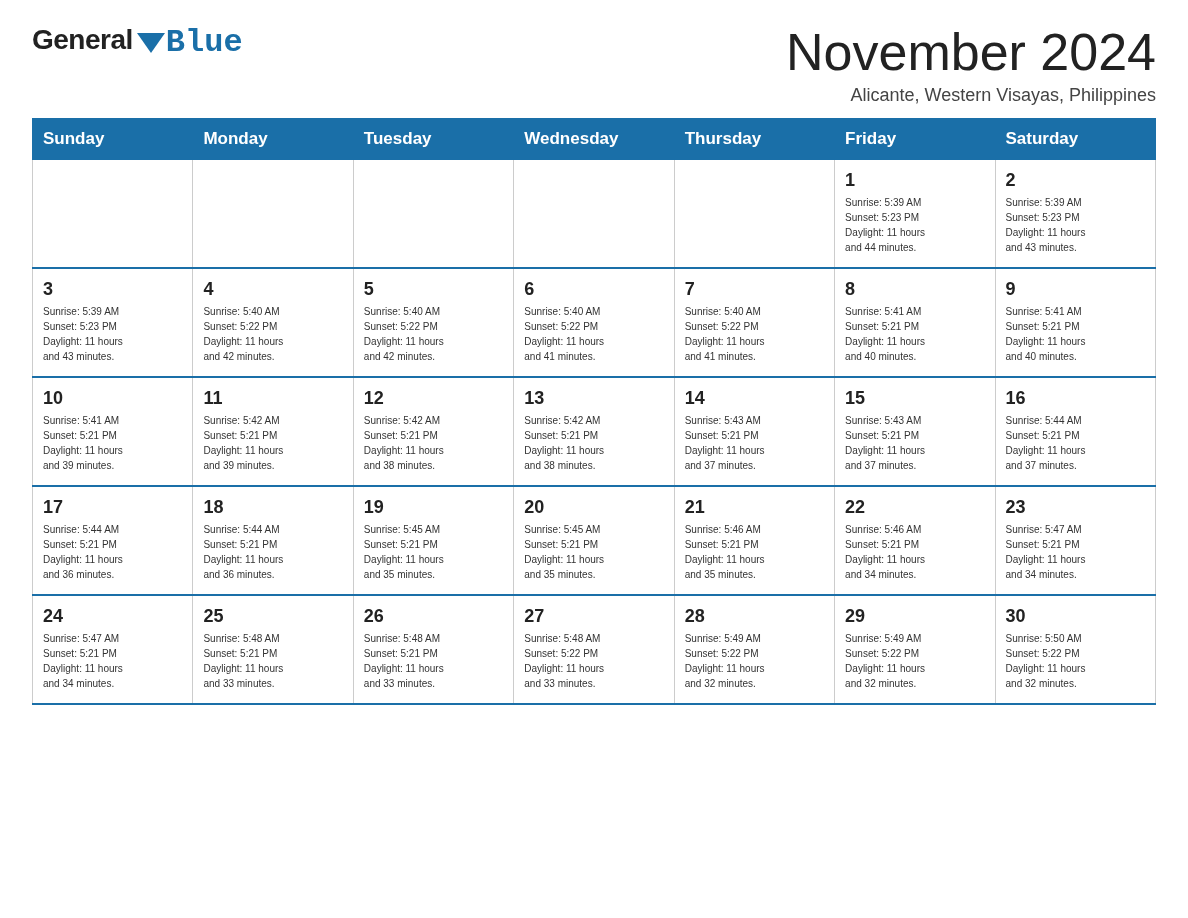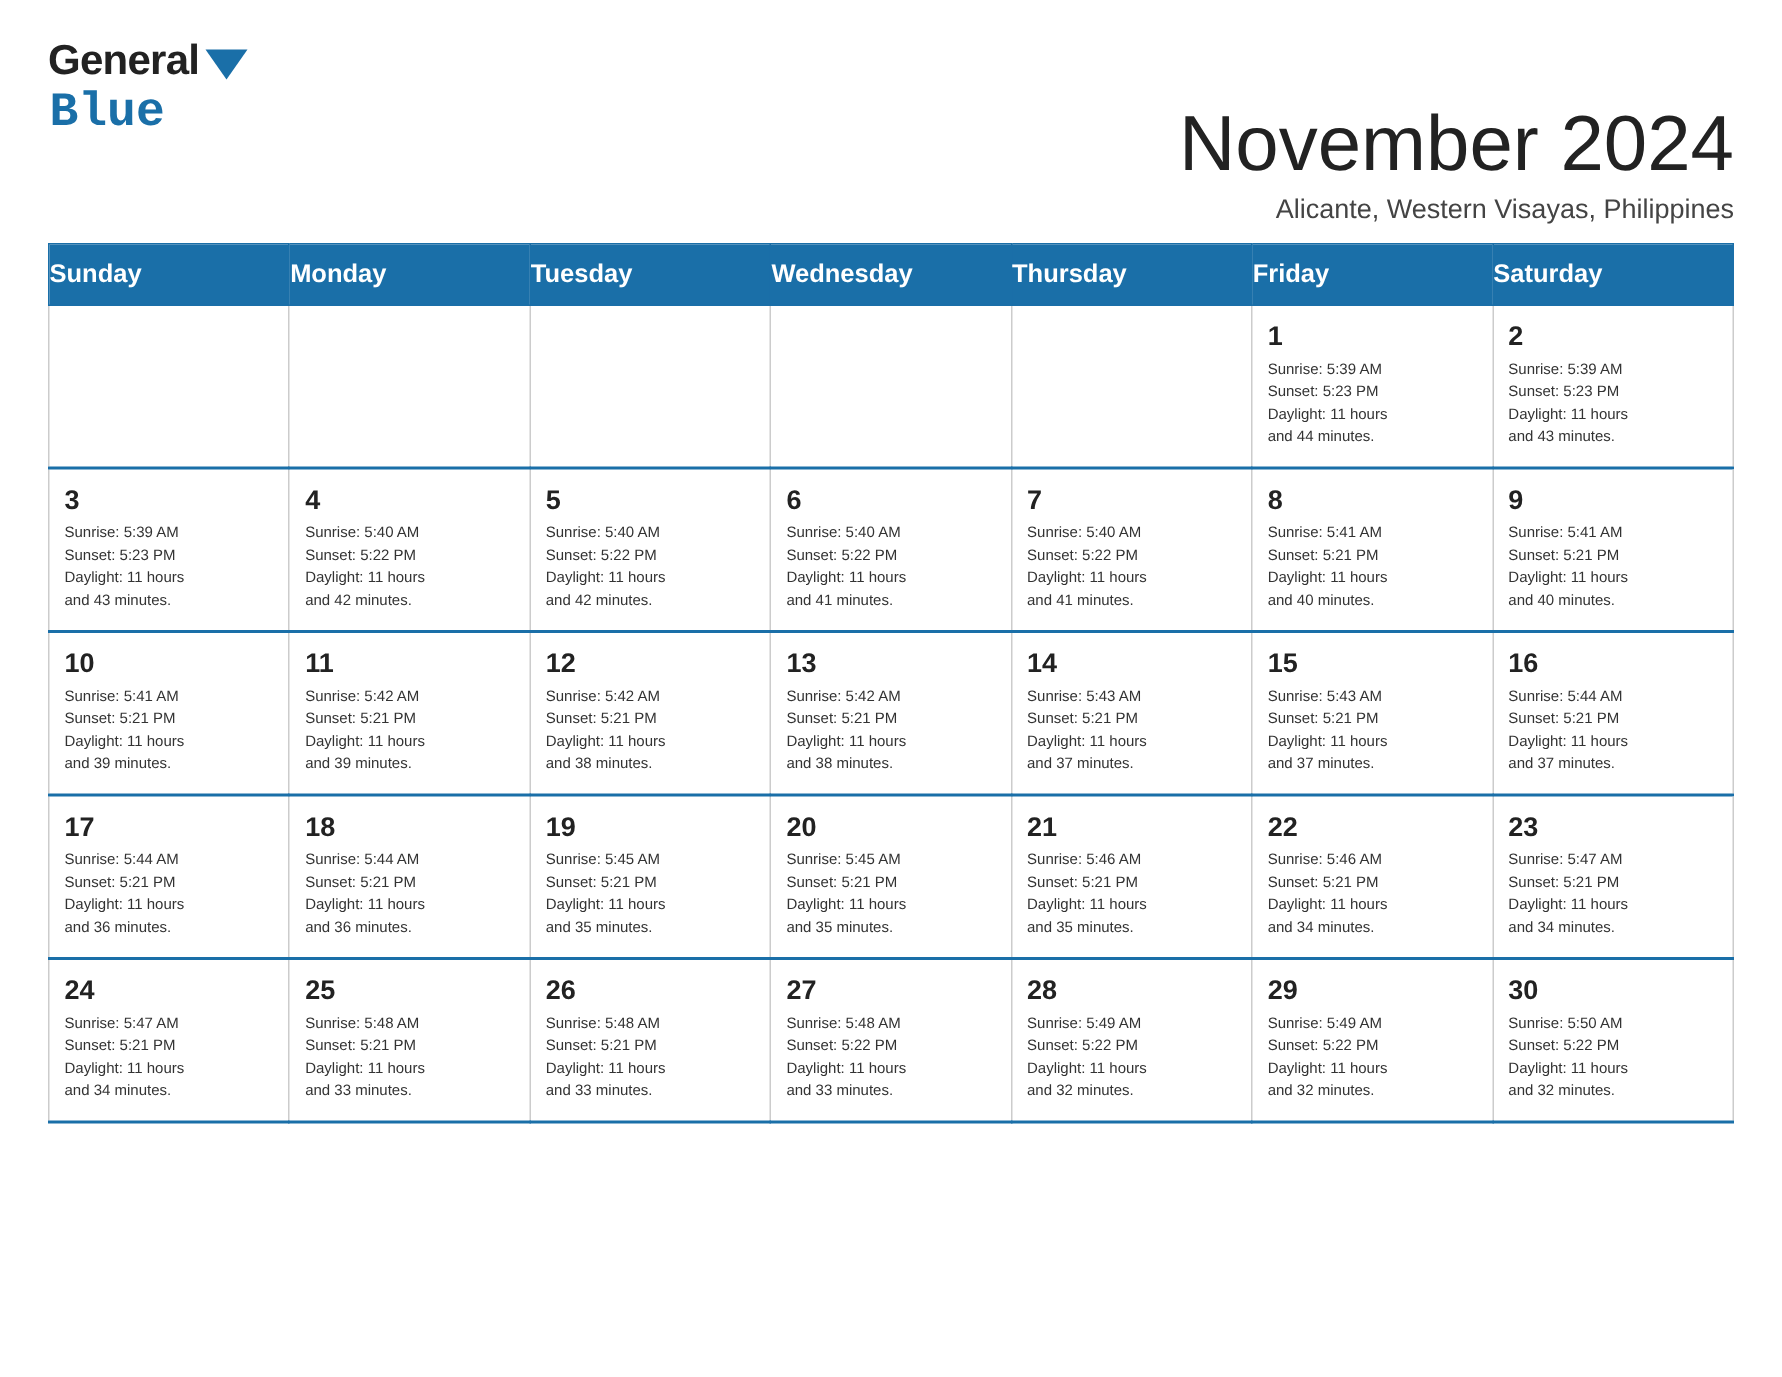--- a/index.html
+++ b/index.html
@@ -12,21 +12,21 @@
       min-height: 918px;
     }
     .header-row {
       display: flex;
       justify-content: space-between;
       align-items: flex-start;
       margin-bottom: 8px;
     }
     .logo {
       display: flex;
-      flex-direction: column;
+      flex-direction: row;
       align-items: flex-start;
     }
     .logo-top {
       display: flex;
       align-items: center;
     }
     .logo-general {
       font-size: 28px;
       font-weight: bold;
       color: #222;
@@ -43,21 +43,20 @@
     }
     .logo-blue {
       font-size: 32px;
       font-weight: bold;
       color: #1a6fa8;
       margin-left: 1px;
       font-family: Liberation Mono, monospace;
     }
     .title-block {
       text-align: right;
-      margin-top: 44px;
     }
     .month-title {
       font-size: 52px;
       font-weight: normal;
       color: #222;
       line-height: 1.1;
     }
     .location-title {
       font-size: 18px;
       color: #444;
@@ -66,21 +65,21 @@
     .calendar-table {
       width: 100%;
       border-collapse: collapse;
       margin-top: 12px;
     }
     .calendar-table thead th {
       background: #1a6fa8;
       color: #fff;
       font-size: 17px;
       font-weight: bold;
-      padding: 10px 0;
+      padding: 10px 10px;
       text-align: left;
       border: 1px solid #1a6fa8;
     }
     .calendar-table tbody tr {
       border-bottom: 2px solid #1a6fa8;
     }
     .calendar-table tbody td {
       vertical-align: top;
       padding: 10px 10px 12px 10px;
       border: 1px solid #ccc;

